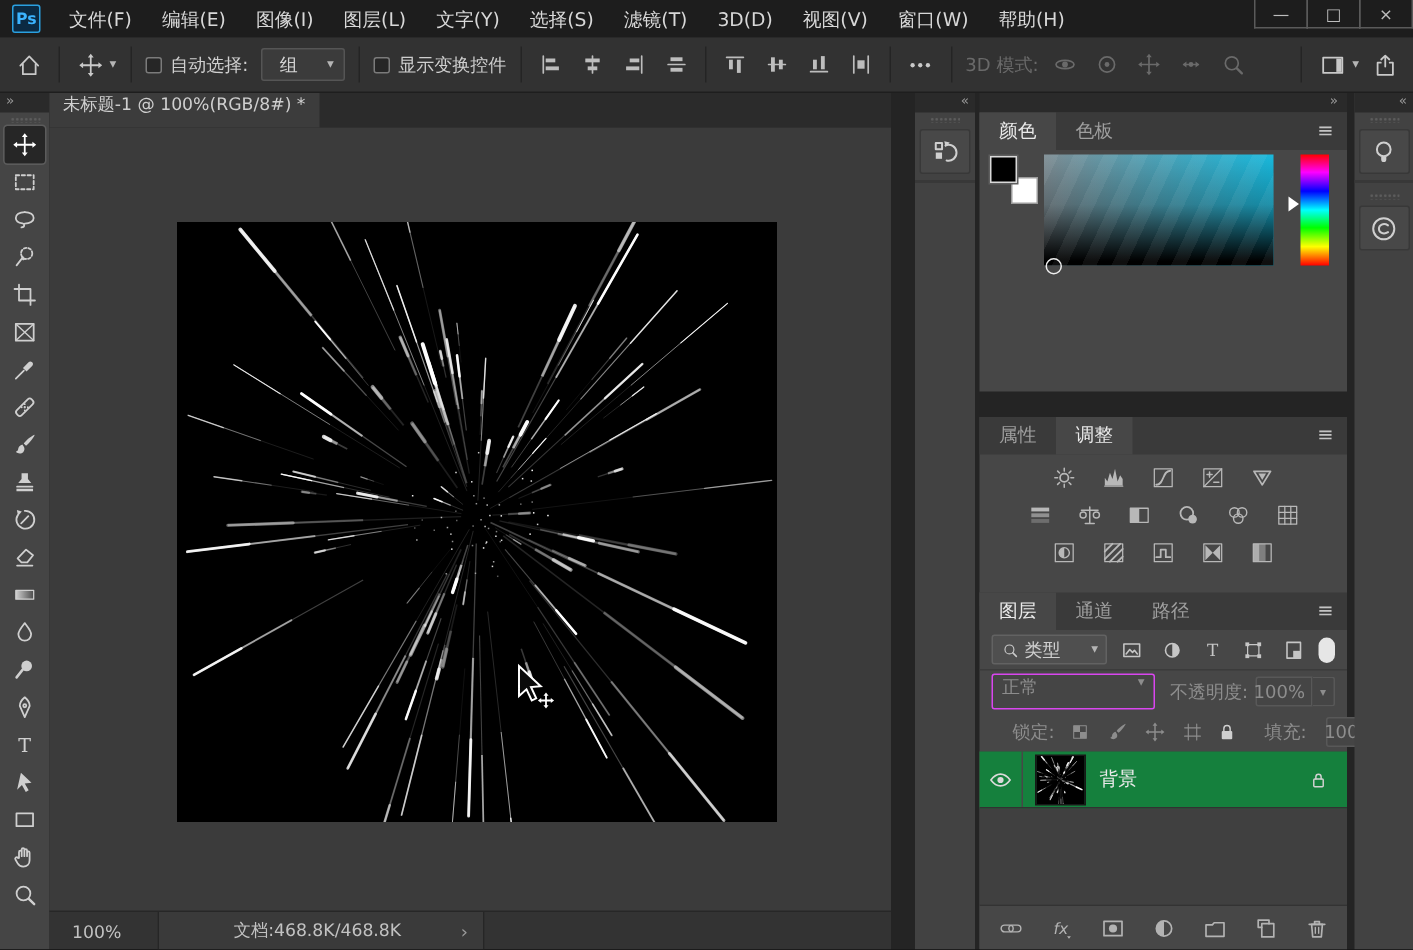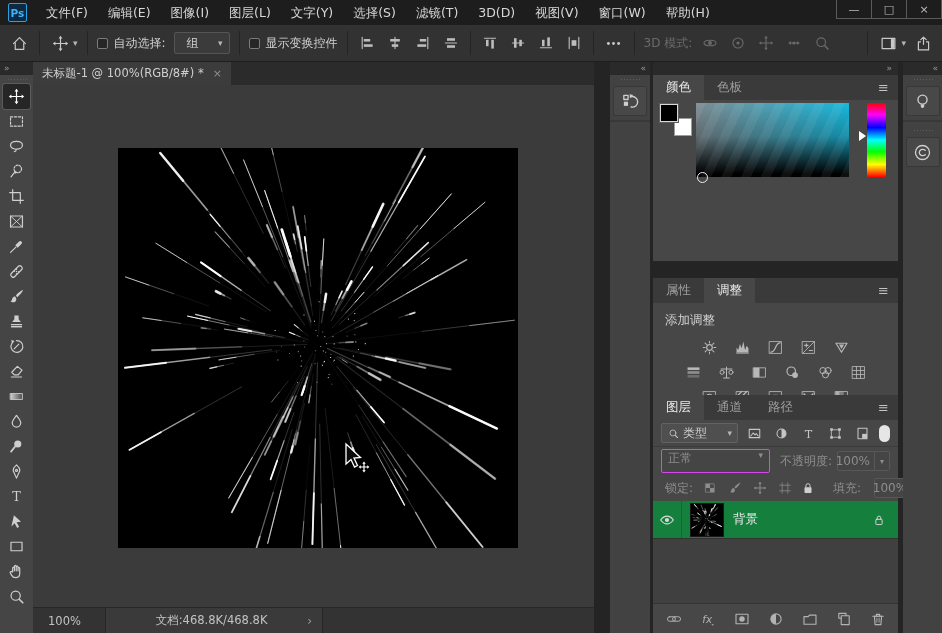--- a/index.html
+++ b/index.html
@@ -48,21 +48,21 @@
   .grip{width:20px;height:4px;margin:3px 0 2px;flex:none;
     background-image:radial-gradient(#5d5d5d 0.8px,transparent 0.9px);background-size:3px 3px;}
   .tool{width:27px;height:25px;display:flex;align-items:center;justify-content:center;
     color:#cfcfcf;flex:none;}
   .tool svg{width:17px;height:17px;}
   .tool.sel{background:#262626;outline:1px solid #5b5b5b;border-radius:2px;color:#fff;}
 
   .doccol{position:absolute;left:33px;top:62px;width:561px;bottom:0;display:flex;flex-direction:column;}
   .tabbar{height:23px;background:#2b2b2b;display:flex;flex:none;}
   .doctab{background:#3c3c3c;padding:0 9px;display:flex;align-items:center;gap:9px;
-    font-size:11.5px;color:#cfcfcf;white-space:nowrap;}
+    font-size:11.5px;color:#cfcfcf;white-space:nowrap;flex-direction:column;}
   .tab-close{color:#8f8f8f;font-size:11px;}
   .pasteboard{flex:1;position:relative;background:#3b3b3b;overflow:hidden;}
   .canvas{position:absolute;left:85px;top:63px;width:400px;height:400px;background:#000;}
   .cursor{position:absolute;left:224px;top:294px;}
   .statusbar{height:26px;background:#333333;border-top:1px solid #272727;display:flex;
     align-items:center;font-size:11.5px;color:#c2c2c2;flex:none;}
   .zoomval{width:72px;padding-left:15px;flex:none;}
   .docbox{width:218px;height:100%;background:#3a3a3a;border-left:1px solid #262626;
     border-right:1px solid #262626;display:flex;align-items:center;padding:0 10px;}
   .docbox .txt{margin:0 auto;}
@@ -919,21 +919,20 @@
         <div class="huestrip"></div>
       </div>
     </div>
 
     <div class="panel" style="top:216px;height:126px">
       <div class="ptabs">
         <span class="ptab">属性</span>
         <span class="ptab active">调整</span>
         <span class="pmenu">≡</span>
       </div>
-      <div class="addlabel">添加调整</div>
       <div class="adjrow">
           <span class="icon">
             <svg viewBox="0 0 20 20" fill="none" stroke="currentColor" stroke-width="1.4" stroke-linecap="round" stroke-linejoin="round" width="100%" height="100%">
               <circle cx="10" cy="10" r="3.3"></circle>
               <path d="M10 2.6v2.2M10 15.2v2.2M2.6 10h2.2M15.2 10h2.2M4.8 4.8l1.5 1.5M13.7 13.7l1.5 1.5M15.2 4.8l-1.5 1.5M6.3 13.7l-1.5 1.5" stroke-width="1.2"></path>
             </svg>
           </span>
           <span class="icon">
             <svg viewBox="0 0 20 20" fill="none" stroke="currentColor" stroke-width="1.4" stroke-linecap="round" stroke-linejoin="round" width="100%" height="100%">
               <path fill="currentColor" stroke="none" d="M3 16v-6l2 3 2-7 2 5 2-8 2 10 2-5 2 3v5z"></path>
@@ -1102,21 +1101,21 @@
           <span>正常</span>
           <span class="chev">▾</span>
         </span>
         <span class="llab">不透明度:</span>
         <span class="lvalbox">
           <span class="lval">100%</span>
           <span class="lvch">▾</span>
         </span>
       </div>
       <div class="llockrow">
-        <span class="llab" style="margin-left:4px">锁定:</span>
+        <span class="llab" style="margin-left:14px">锁定:</span>
         <span class="lockics">
             <span class="icon">
               <svg viewBox="0 0 20 20" fill="none" stroke="currentColor" stroke-width="1.4" stroke-linecap="round" stroke-linejoin="round" width="100%" height="100%">
                 <g fill="currentColor" stroke="none">
                   <rect x="4" y="4" width="6" height="6"></rect>
                   <rect x="10" y="10" width="6" height="6"></rect>
                 </g>
                 <rect x="4" y="4" width="12" height="12" stroke-width="1"></rect>
               </svg>
             </span>

